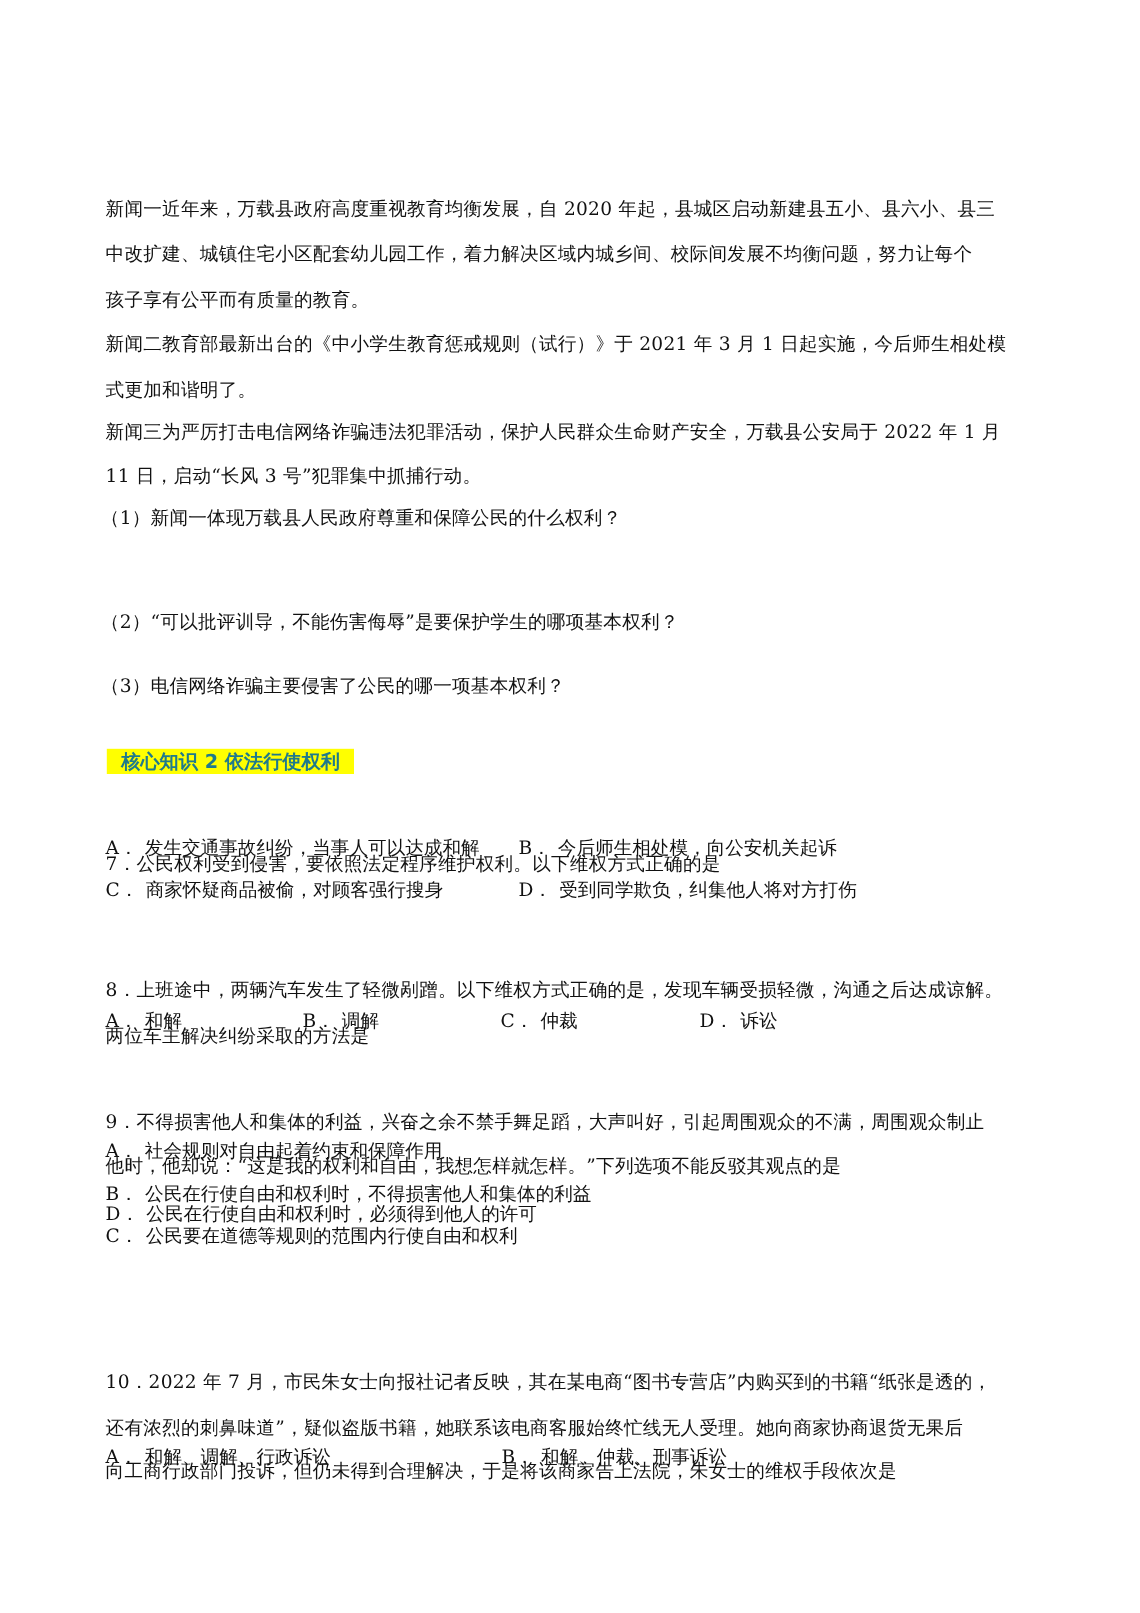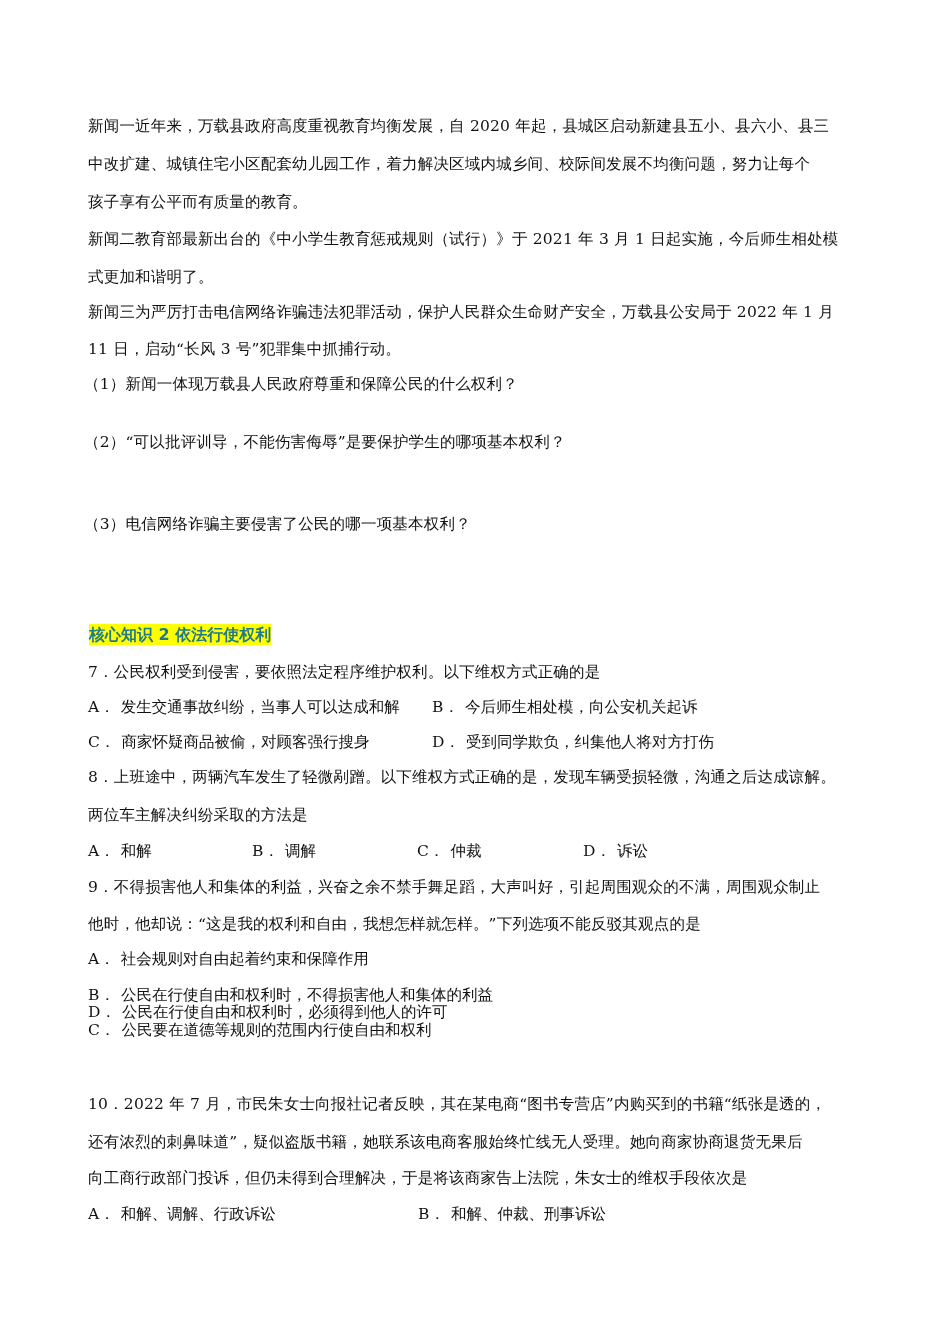--- a/index.html
+++ b/index.html
@@ -22,38 +22,39 @@
       top: 0;
       width: 776px;
     }
     .line {
       position: absolute;
       left: 0;
       white-space: nowrap;
       line-height: 20px;
       height: 20px;
       letter-spacing: 0.2px;
+      margin-top: 48px;
     }
     .heading {
       position: absolute;
       left: 0;
       top: 624px;
       height: 22px;
       line-height: 22px;
       font-weight: bold;
       font-size: 16px;
       padding: 0 1px;
       white-space: nowrap;
     }
     .heading .hl {
       background: #ffff00;
       color: #1f7a8c;
       font-family: "DejaVu Sans", "Liberation Sans", sans-serif;
       font-weight: bold;
-      padding: 1px 0;
+      padding: 1px 12px;
     }
     .opt {
       position: absolute;
       white-space: nowrap;
       line-height: 20px;
       height: 20px;
     }
     .opt .letter {
       display: inline-block;
       margin-right: 6px;
@@ -68,21 +69,21 @@
   <div class="line" style="top:154px">中改扩建、城镇住宅小区配套幼儿园工作，着力解决区域内城乡间、校际间发展不均衡问题，努力让每个</div>
   <div class="line" style="top:192px">孩子享有公平而有质量的教育。</div>
 
   <div class="line" style="top:229px">新闻二教育部最新出台的《中小学生教育惩戒规则（试行）》于 2021 年 3 月 1 日起实施，今后师生相处模</div>
   <div class="line" style="top:267px">式更加和谐明了。</div>
 
   <div class="line" style="top:302px">新闻三为严厉打击电信网络诈骗违法犯罪活动，保护人民群众生命财产安全，万载县公安局于 2022 年 1 月</div>
   <div class="line" style="top:339px">11 日，启动“长风 3 号”犯罪集中抓捕行动。</div>
 
   <div class="line" style="top:374px;left:-4px">（1）新闻一体现万载县人民政府尊重和保障公民的什么权利？</div>
-  <div class="line" style="top:432px;left:-4px">（2）“可以批评训导，不能伤害侮辱”是要保护学生的哪项基本权利？</div>
+  <div class="line" style="top:460px;left:-4px">（2）“可以批评训导，不能伤害侮辱”是要保护学生的哪项基本权利？</div>
   <div class="line" style="top:514px;left:-4px">（3）电信网络诈骗主要侵害了公民的哪一项基本权利？</div>
 
   <div class="heading">
     <span class="hl">核心知识 2 依法行使权利</span>
   </div>
 
   <div class="line" style="top:662px">
     <span>7．</span><span>公民权利受到侵害，要依照法定程序维护权利。以下维权方式正确的是</span>
   </div>
   <div class="opt" style="top:697px;left:0">

